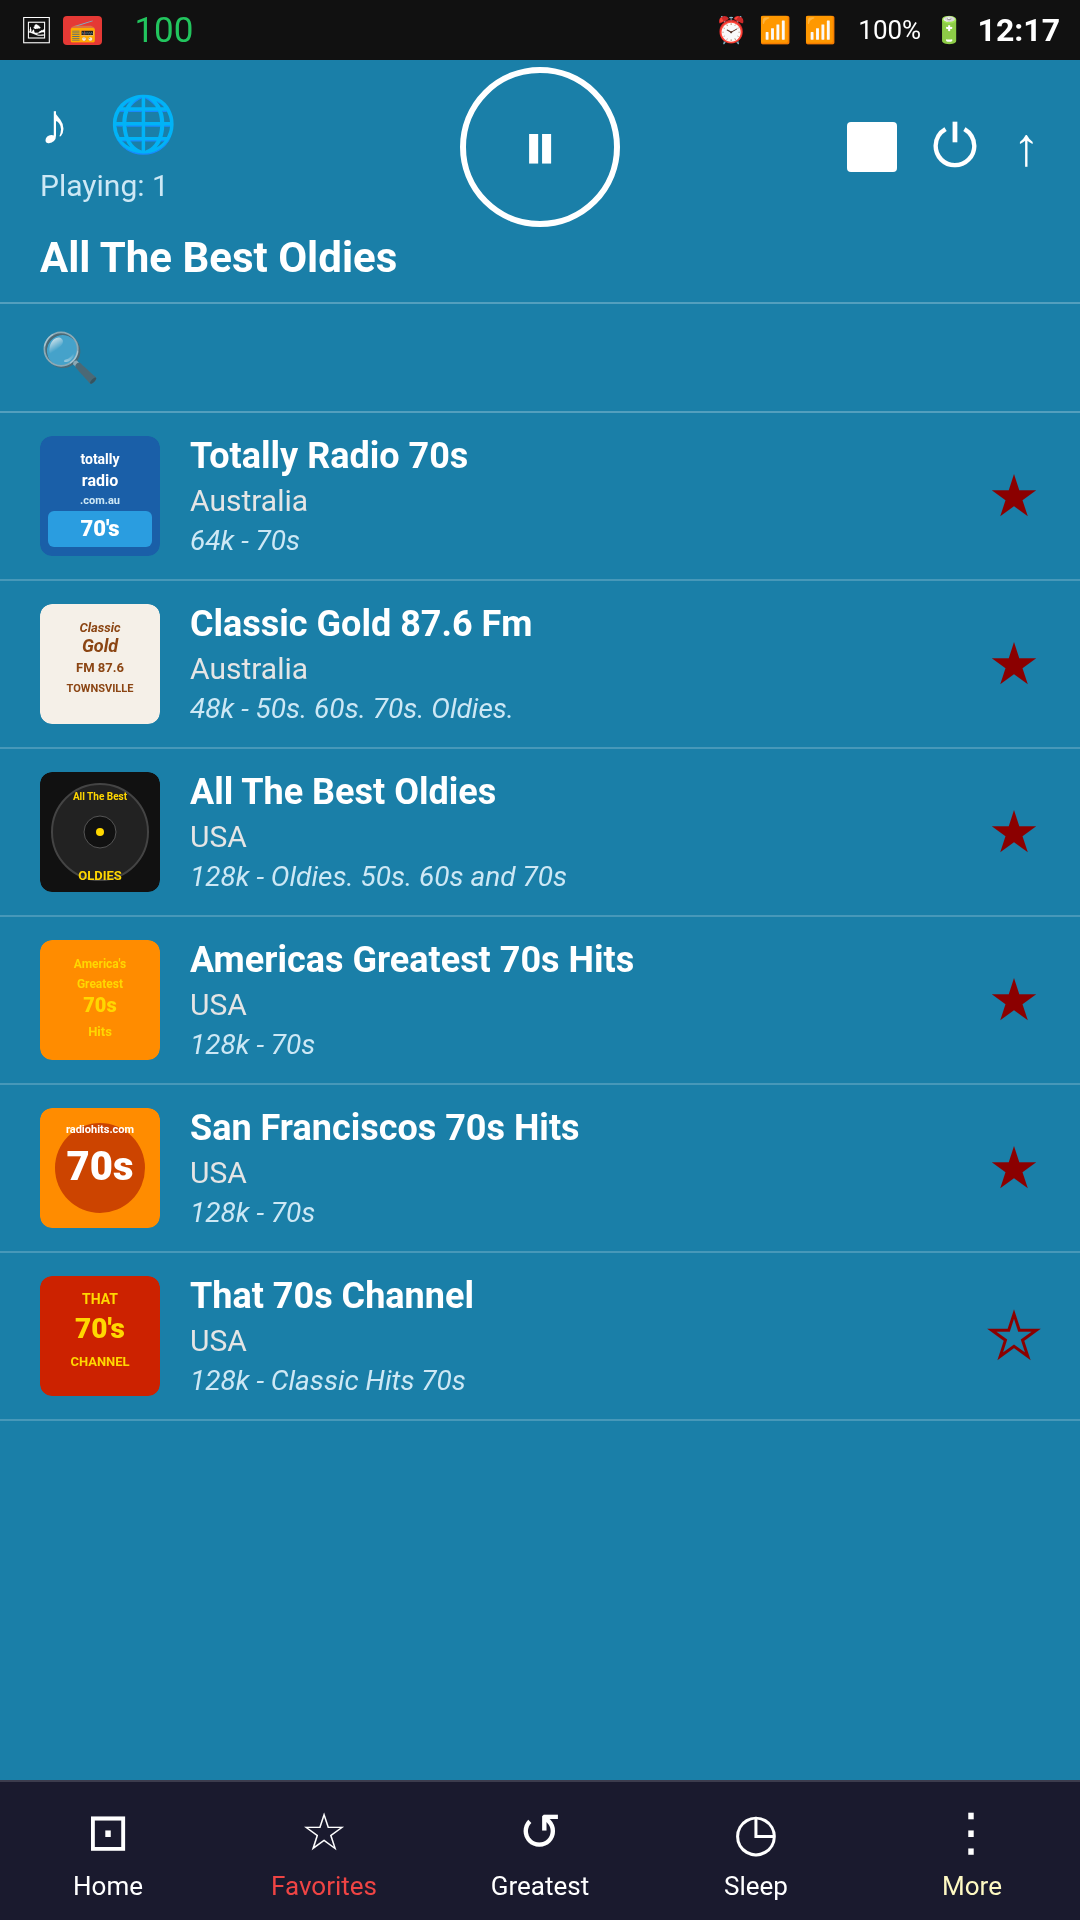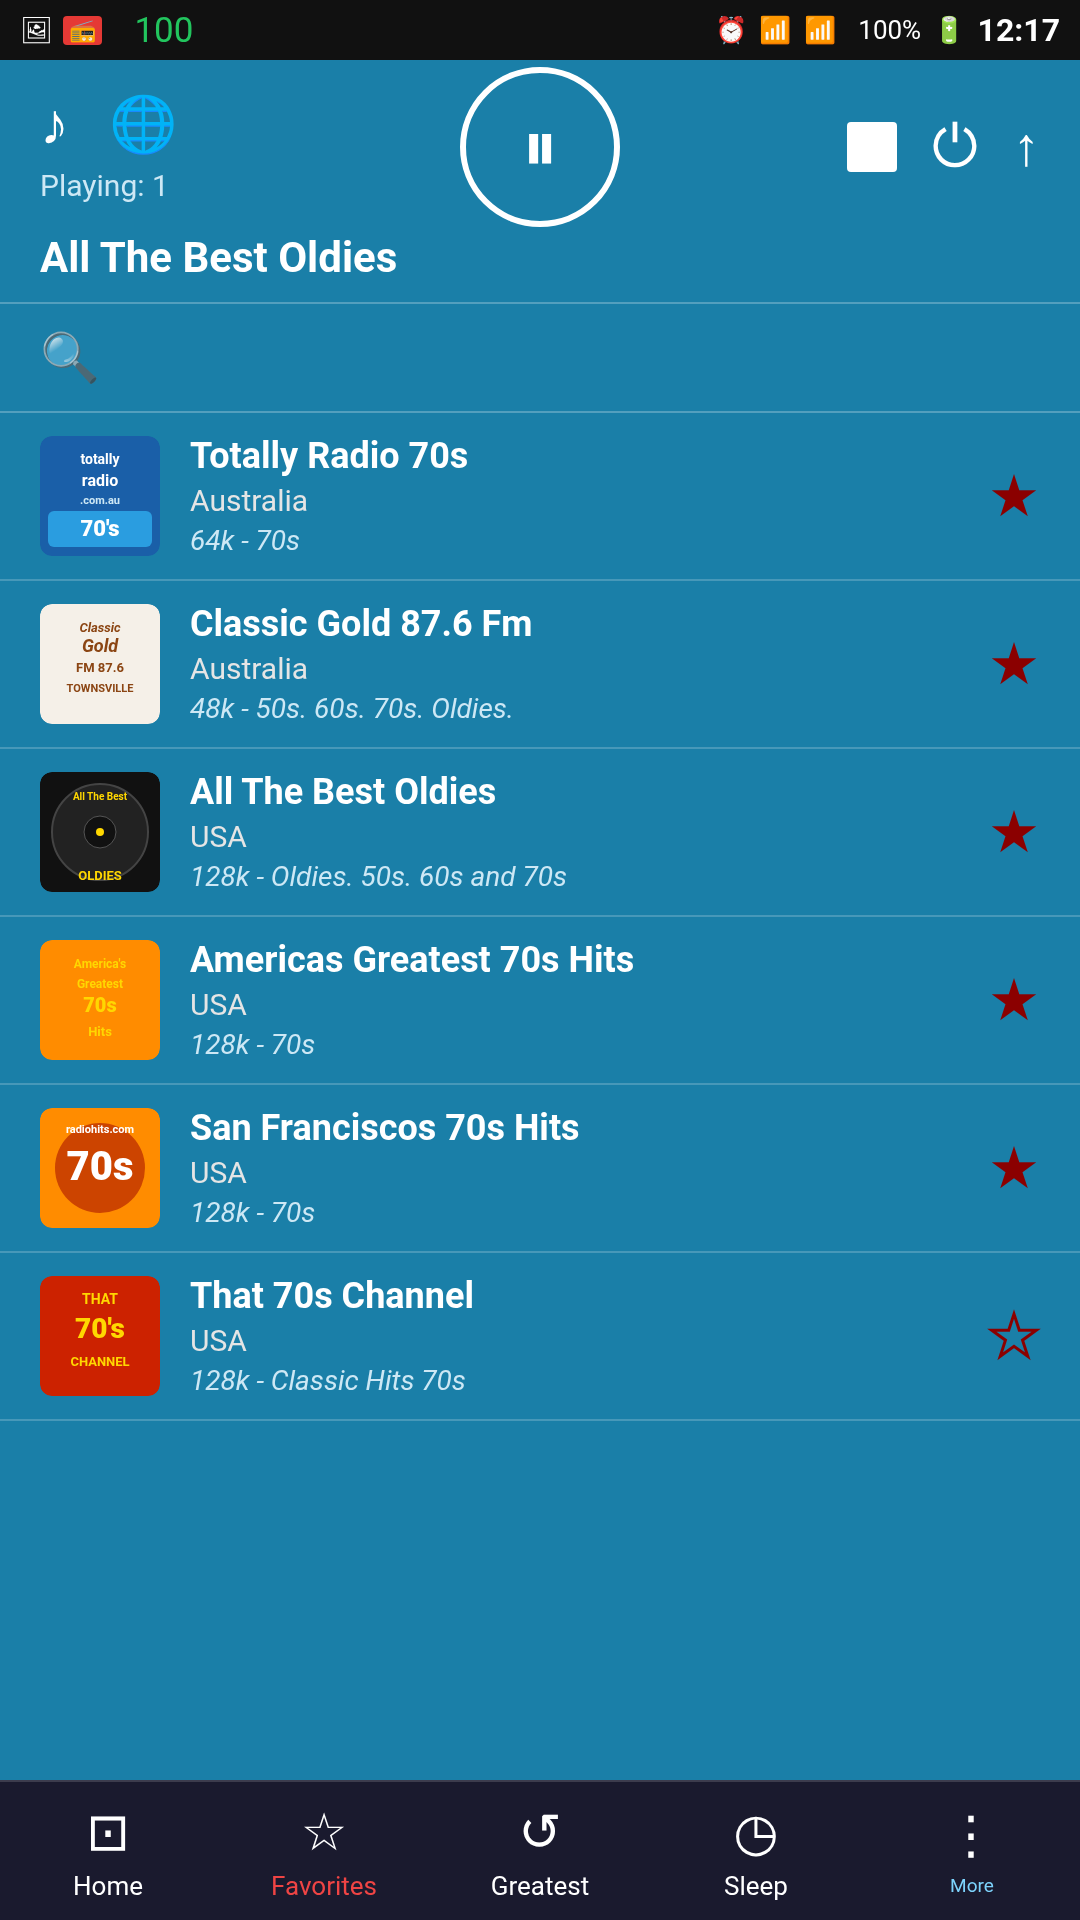--- a/index.html
+++ b/index.html
@@ -380,15 +380,15 @@
   <div class="nav-item">
     <span style="font-size:52px; color:white;">↺</span>
     <span style="font-size:26px; color:white;">Greatest</span>
   </div>
   <div class="nav-item">
     <span style="font-size:52px; color:white;">◷</span>
     <span style="font-size:26px; color:white;">Sleep</span>
   </div>
   <div class="nav-item">
     <span style="font-size:52px; color:white; letter-spacing:2px;">⋮</span>
-    <span style="font-size:19px; color:#7dd3fc;">More</span>
+    <span style="font-size:26px; color:#fef9c3;">More</span>
   </div>
 </div>
 
 </body></html>

